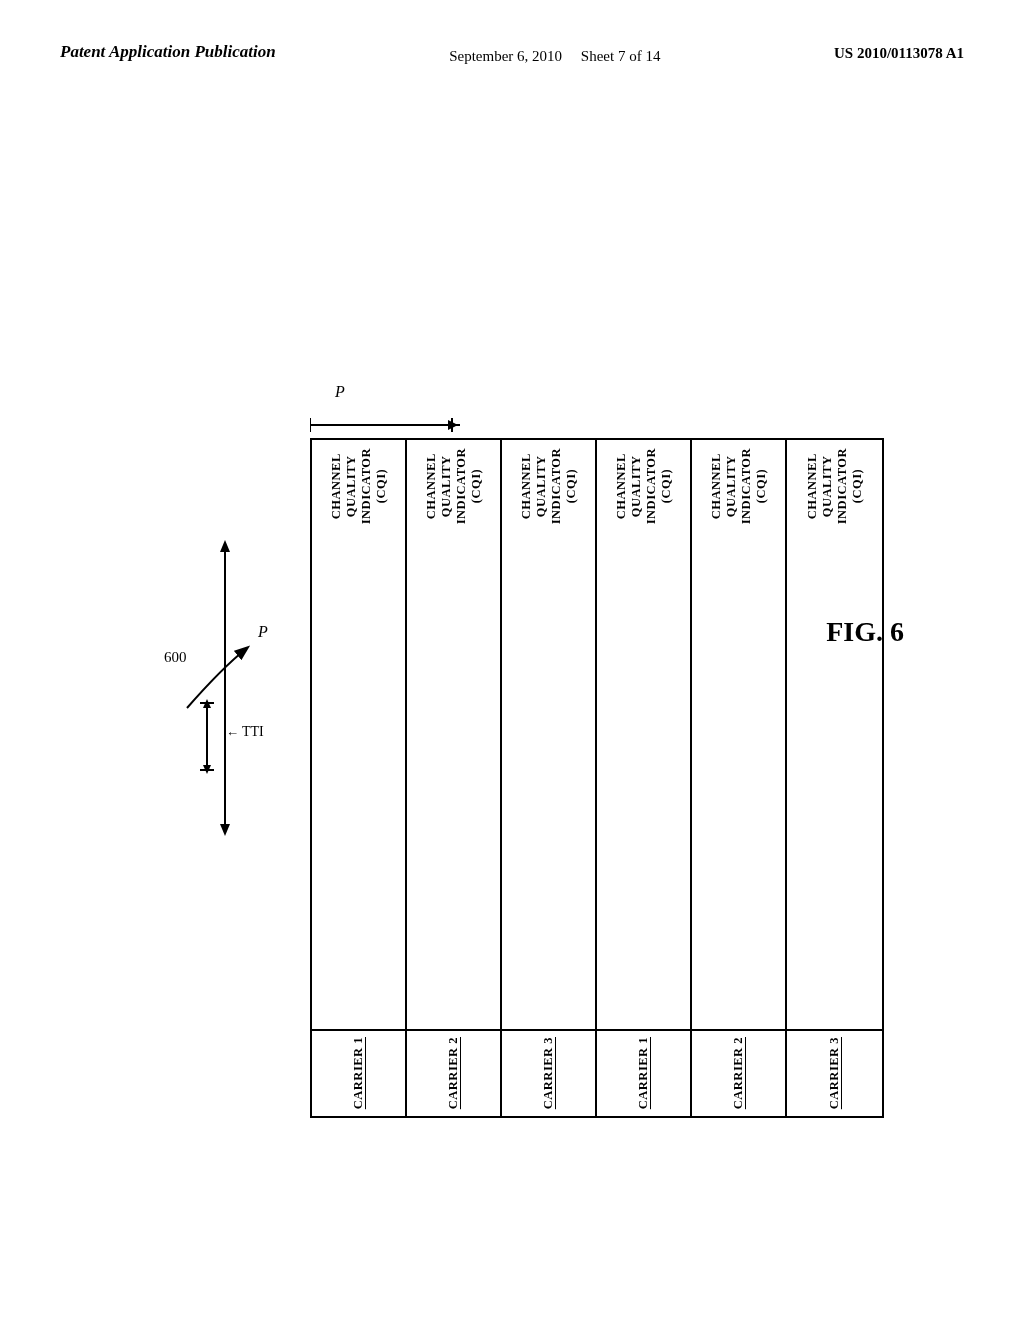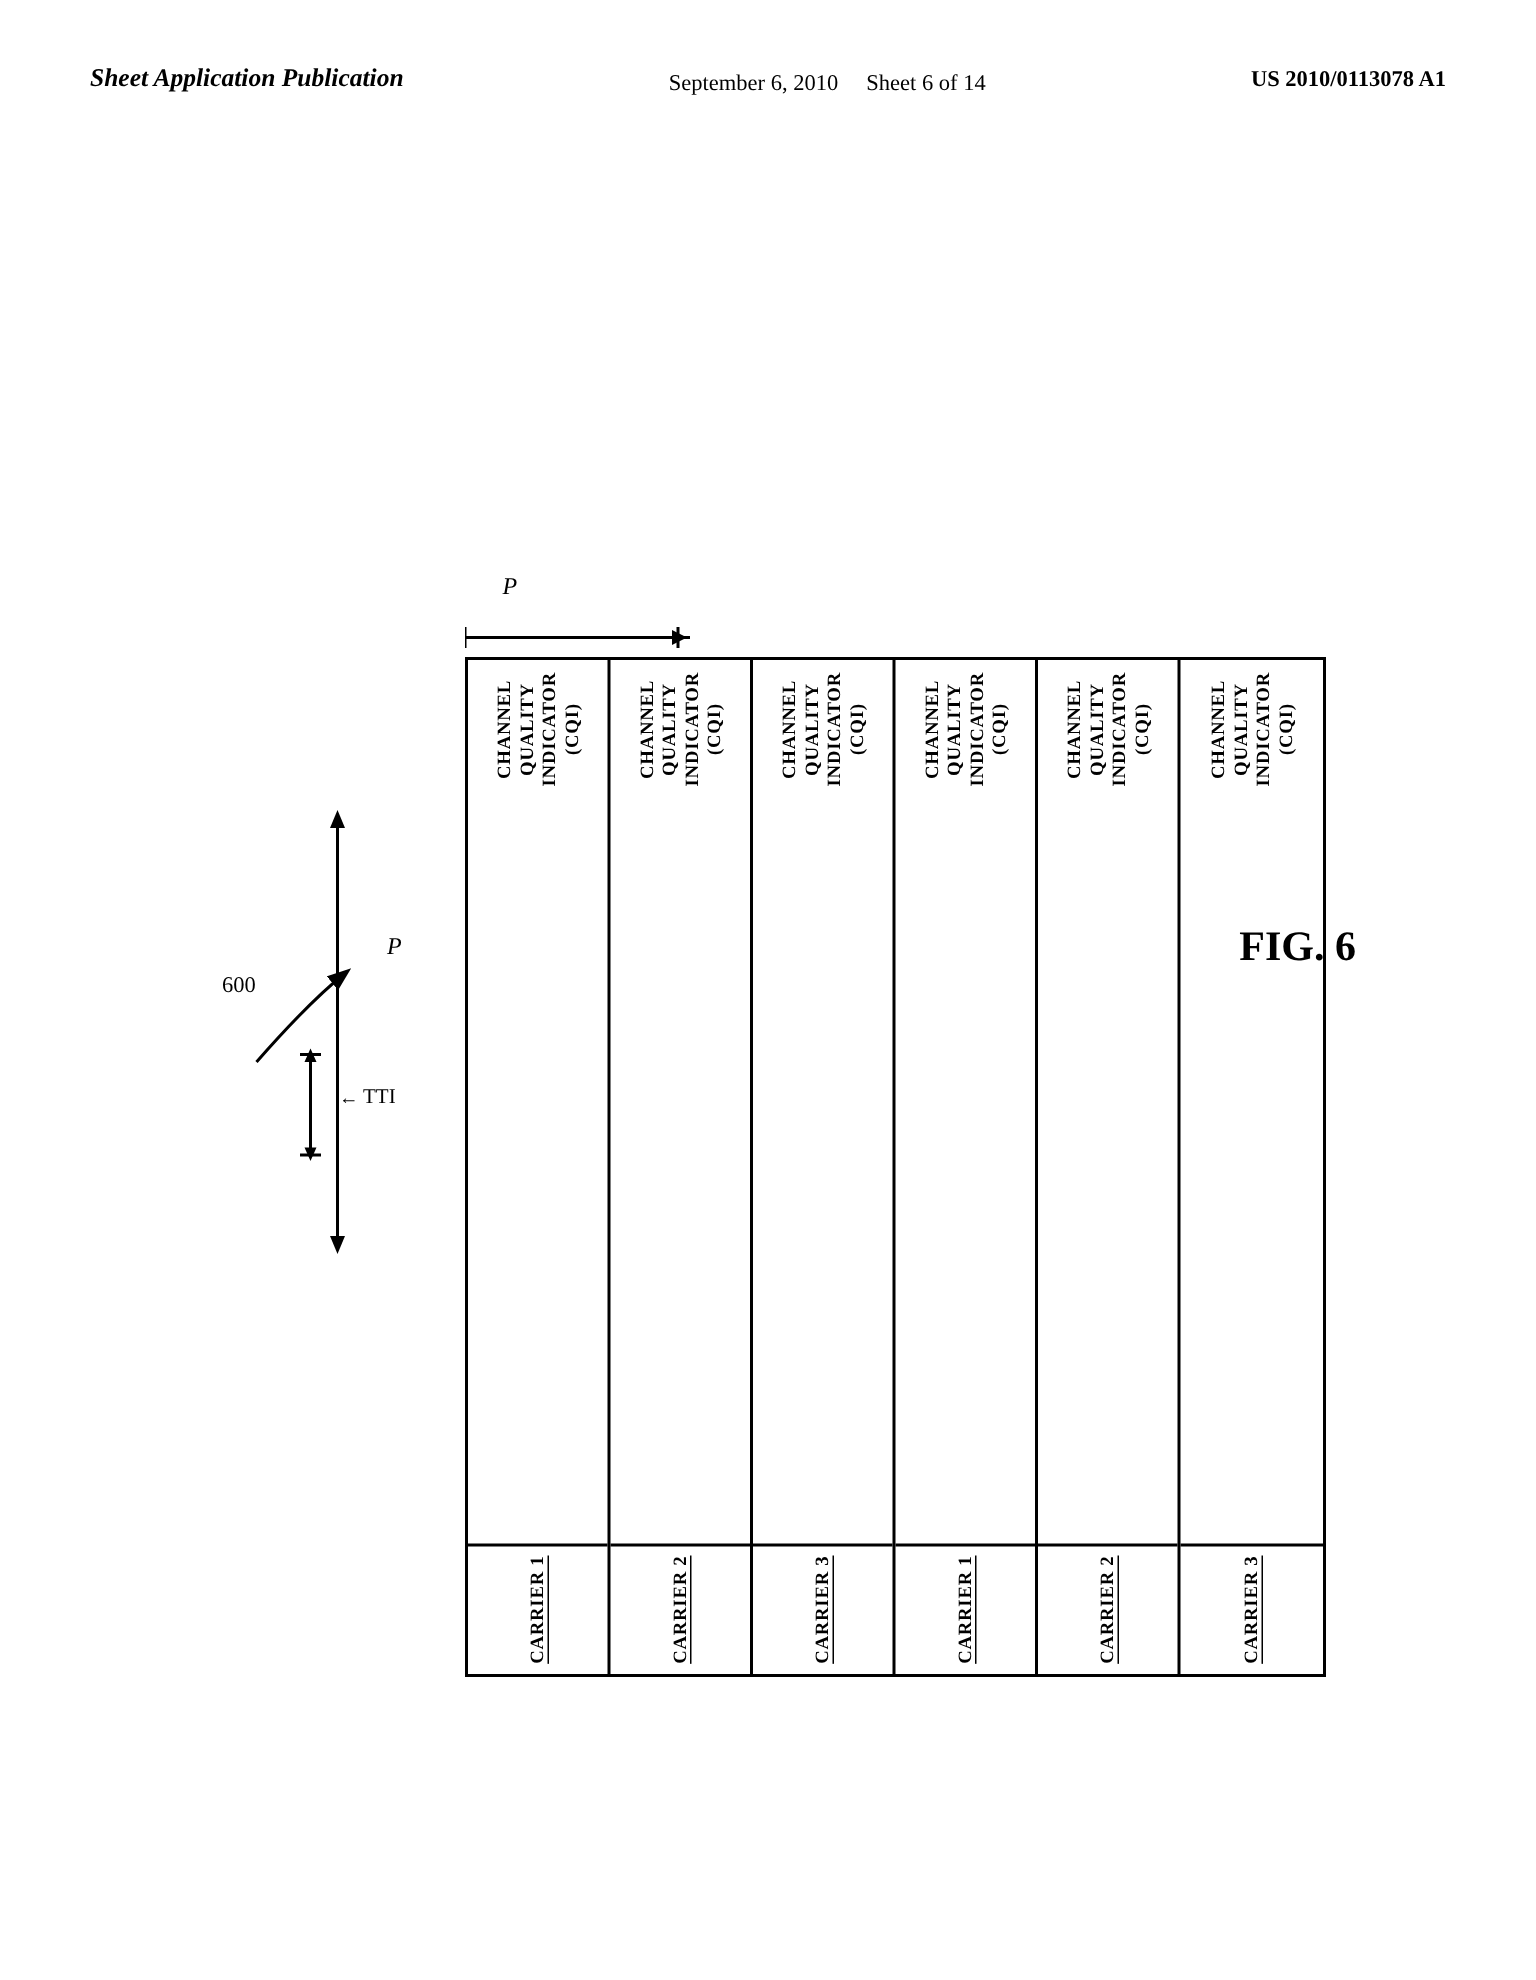--- a/index.html
+++ b/index.html
@@ -112,36 +112,36 @@
       top: 528px;
       font-size: 28px;
       font-weight: bold;
     }
 
   </style>
 </head>
 <body>
 
 <div class="header">
-  <div class="header-left">Sheet Application Publication</div>
+  <div class="header-left">Patent Application Publication</div>
   <div class="header-center">
     <span>September 6, 2010</span>
     &nbsp;&nbsp;&nbsp;
-    <span>Sheet 6 of 14</span>
+    <span>Sheet 7 of 14</span>
   </div>
   <div class="header-right">US 2010/0113078 A1</div>
 </div>
 
 <div class="diagram-area">
 
   <div class="fig-label">
     <span>FIG. 6</span>
   </div>
 
-  <div style="position:absolute; left:148px; top:560px;">
+  <div style="position:absolute; left:164px; top:560px;">
     <span style="font-size:15px;">600</span>
     
     <svg width="80" height="80" style="position:absolute; left:18px; top:-10px;">
       <path d="M 5 70 Q 40 30 65 10" stroke="#000" stroke-width="2" fill="none" marker-end="url(#arrowhead)"></path>
       <defs>
         <marker id="arrowhead" markerWidth="8" markerHeight="6" refX="6" refY="3" orient="auto">
           <polygon points="0 0, 8 3, 0 6" fill="#000"></polygon>
         </marker>
       </defs>
     </svg>

